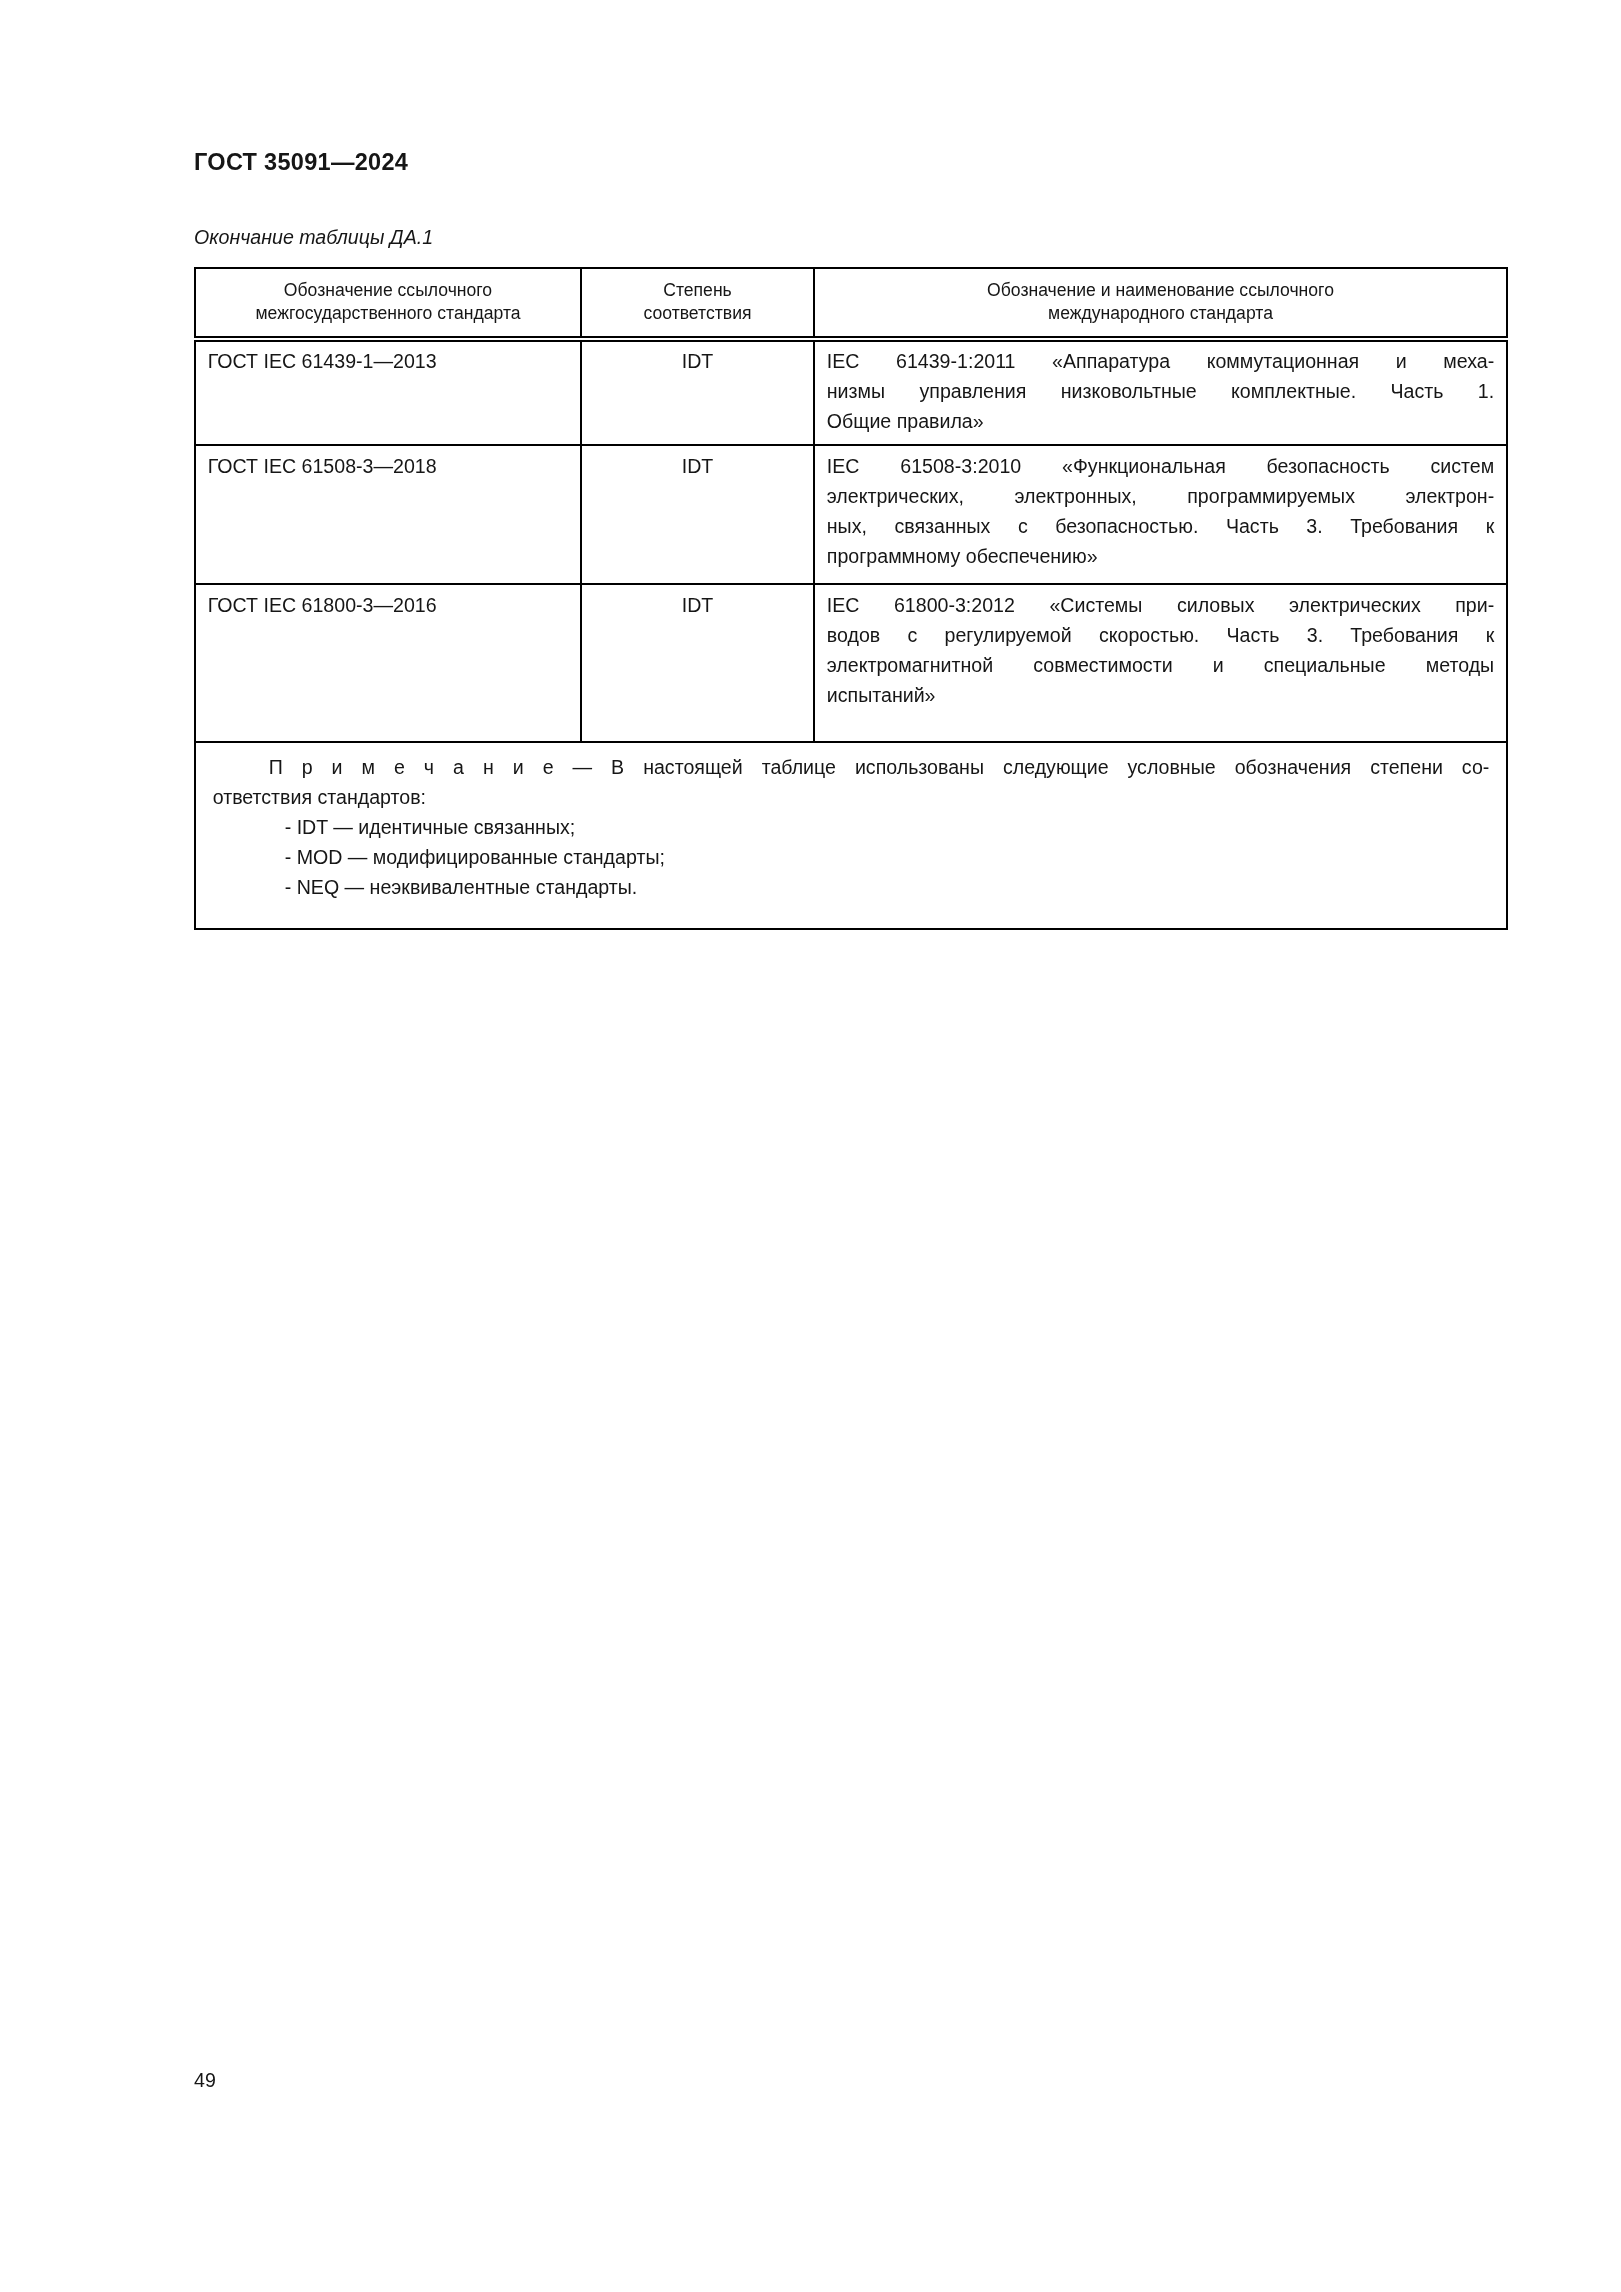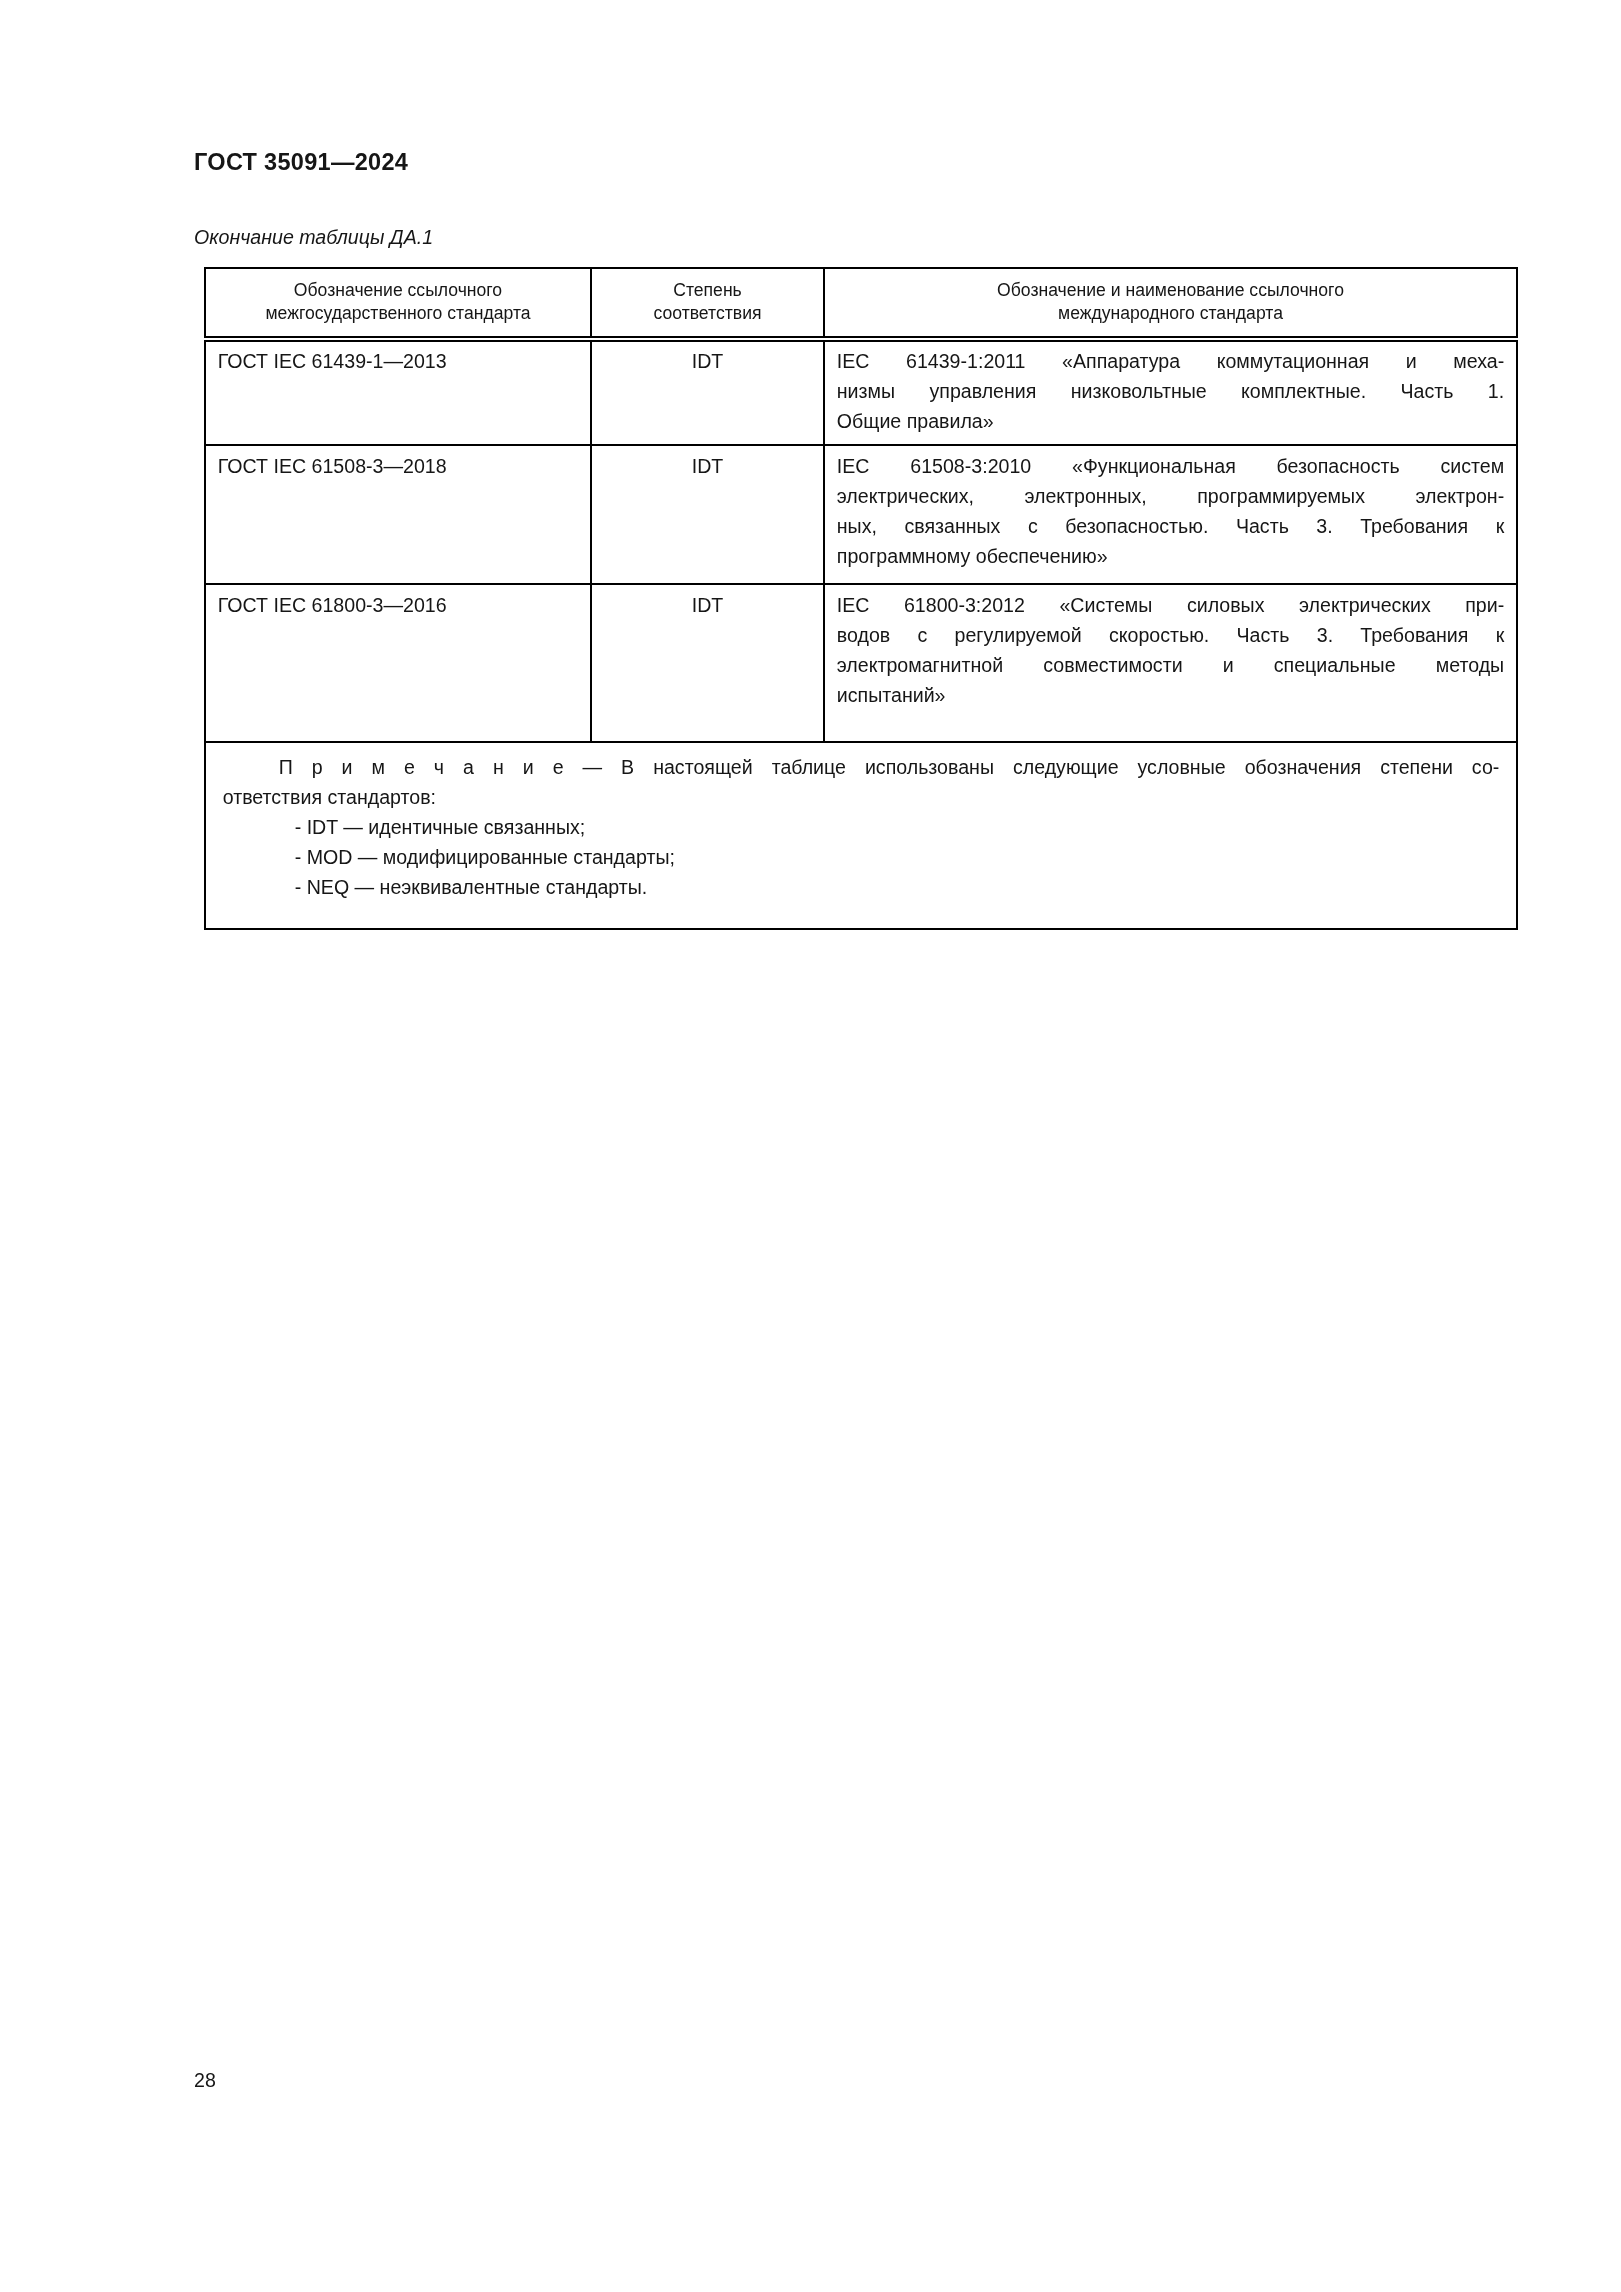--- a/index.html
+++ b/index.html
@@ -22,21 +22,20 @@
     font-style:italic; font-size:19.6px; line-height:23.5px;
     margin-top:50px;
   }
 
   table.gost {
     margin-top:16.7px;
     width:1312px;
     border-collapse:collapse;
     table-layout:fixed;
     border:2.9px solid #000;
-    margin-left:10px;
   }
   table.gost th, table.gost td { border:2px solid #000; }
 
   table.gost thead th {
     font-weight:normal;
     font-size:17.6px; line-height:23.5px;
     text-align:center; vertical-align:middle;
     white-space:pre-line;
     height:63px; padding:2px 7.8px;
     border-bottom:6.9px double #000;
@@ -132,15 +131,15 @@
             <div class="note-line2">ответствия стандартов:</div>
             <div class="note-item">- IDT — идентичные связанных;</div>
             <div class="note-item">- MOD — модифицированные стандарты;</div>
             <div class="note-item">- NEQ — неэквивалентные стандарты.</div>
           </td>
         </tr>
       </tbody>
     </table>
   </div>
 
-  <div class="page-number">28</div>
+  <div class="page-number">49</div>
 </div>
 
 
 </body></html>

